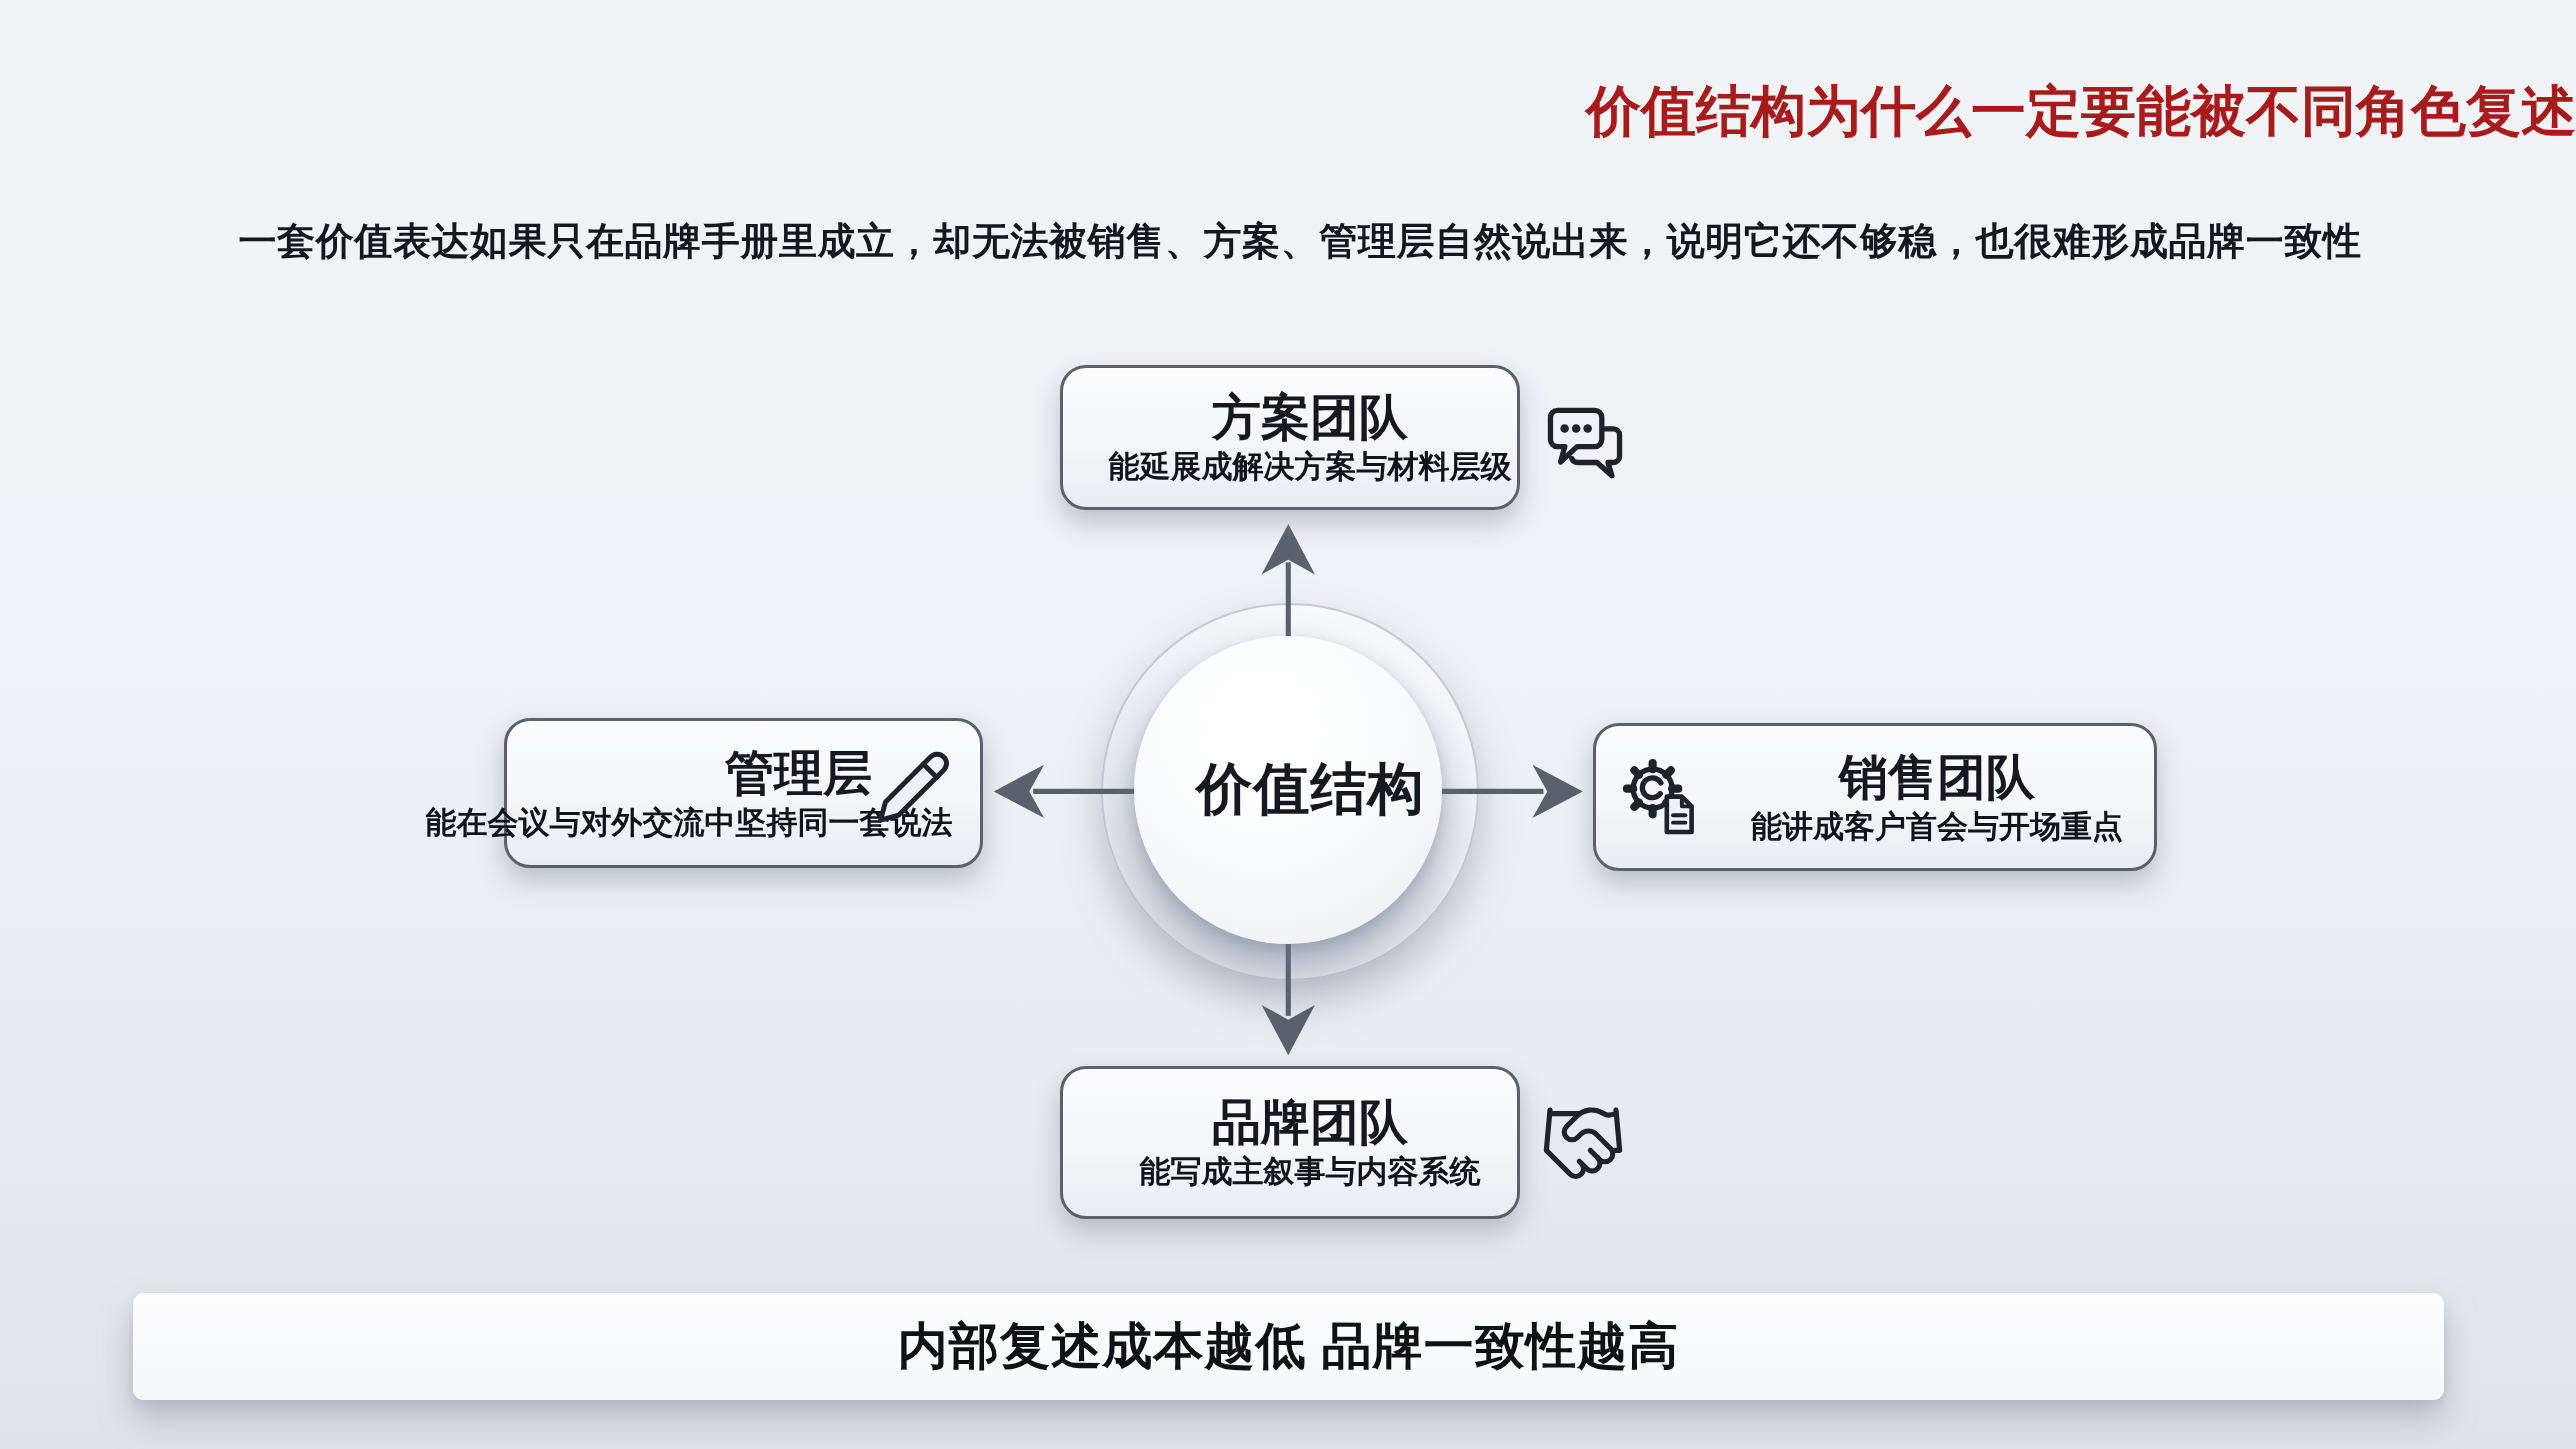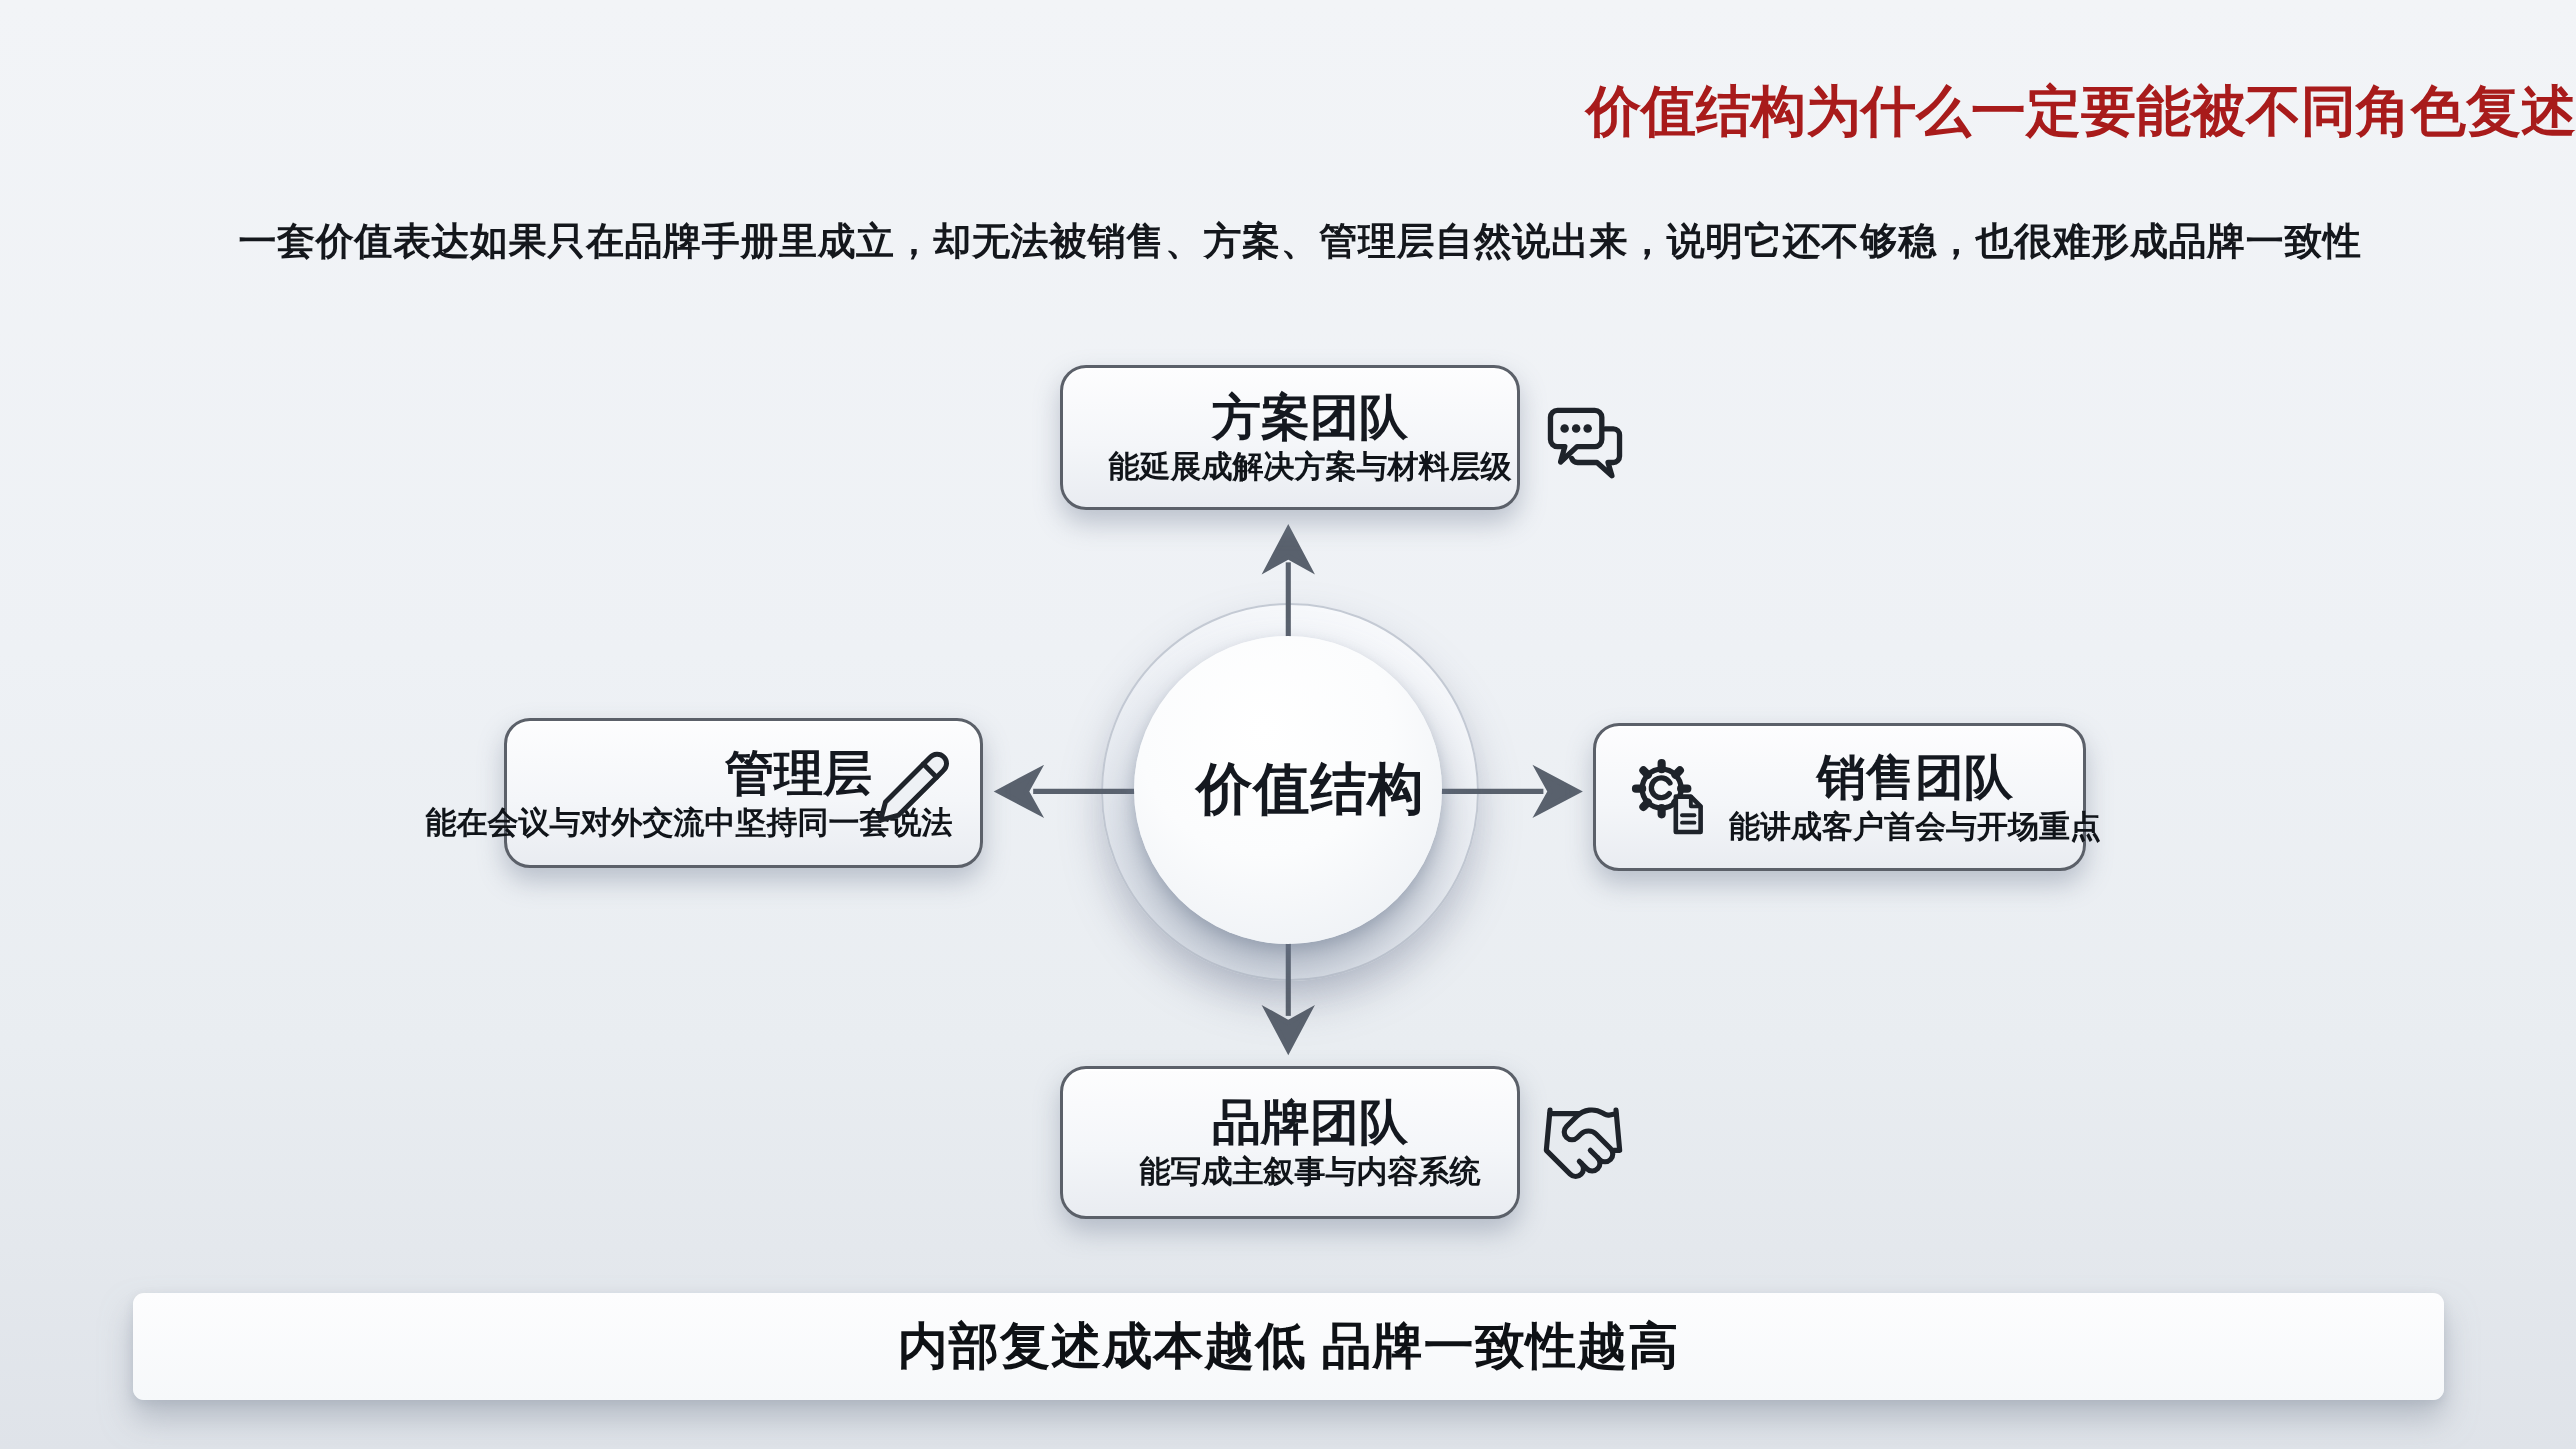--- a/index.html
+++ b/index.html
@@ -30,21 +30,21 @@
     box-shadow:0 12.5px 25.5px rgba(125,135,155,0.45), inset 0 1.7px 0 rgba(255,255,255,0.9);
     display:flex;align-items:center;justify-content:center;padding-left:40px;
   }
   .node-col{display:flex;flex-direction:column;align-items:center;gap:9px;}
   .node-title{font-size:49px;font-weight:800;color:#14181f;line-height:1;white-space:nowrap;}
   .node-desc{font-size:31px;font-weight:600;color:#101419;line-height:1;white-space:nowrap;}
   #node-top{left:1060px;top:365px;width:460px;height:145px;}
   #node-left{left:504px;top:718px;width:479px;height:150px;}
   #node-left .node-title{transform:translateX(35px);}
   #node-left .node-desc{transform:translateX(-84px);margin-left:19px;}
-  #node-right{left:1593px;top:723px;width:493px;height:148px;justify-content:flex-start;padding-left:32px;}
+  #node-right{left:1593px;top:723px;width:564px;height:148px;justify-content:flex-start;padding-left:23px;}
   #node-right .node-col{flex:1;align-items:center;}
   #node-bottom{left:1060px;top:1066px;width:460px;height:153px;}
   
   .circle-outer{
     position:absolute;left:1101px;top:603px;width:374px;height:374px;border-radius:50%;
     border:2.3px solid #c4cad4;z-index:1;
     background:linear-gradient(205deg,rgba(252,253,255,0.85) 5%,rgba(216,222,231,0.75) 95%);
     box-shadow:0 21.5px 40px rgba(120,130,152,0.38);
   }
   .circle-inner{

